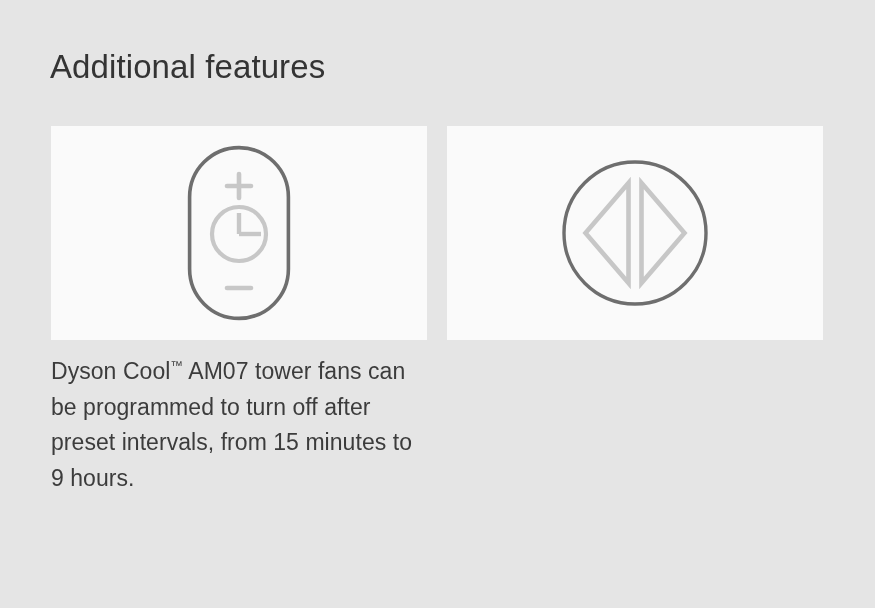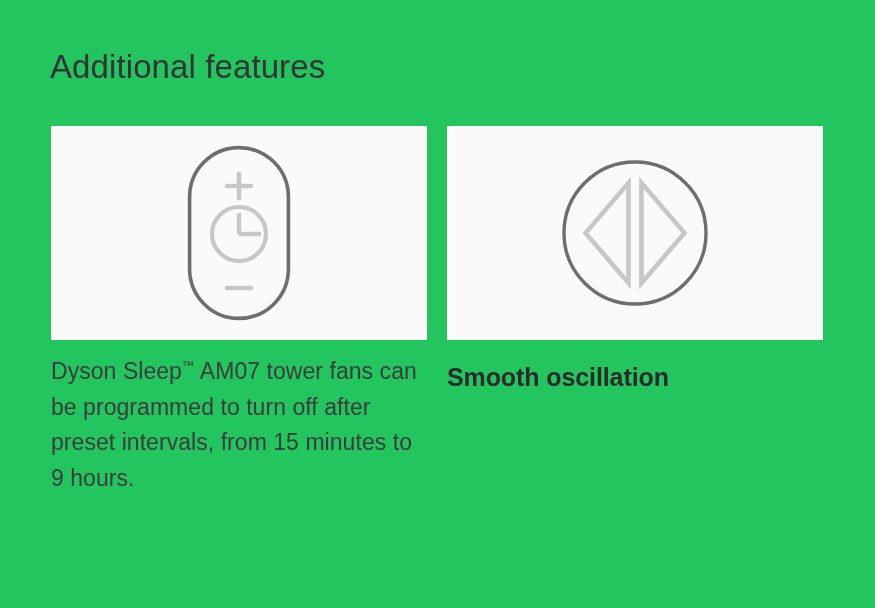--- a/index.html
+++ b/index.html
@@ -14,21 +14,21 @@
     overflow: hidden;
     position: relative;
   }
 
   .page {
     position: absolute;
     left: 0;
     top: 0;
     width: 875px;
     height: 608px;
-    background: #22c55e;
+    background: #e5e5e5;
   }
 
   .section-title {
     position: absolute;
     left: 50px;
     top: 47px;
     font-size: 33px;
     font-weight: 300;
     letter-spacing: 0.1px;
     color: #343434;
@@ -108,31 +108,30 @@
             <circle cx="52" cy="89" r="27" stroke="#c7c7c7" stroke-width="4.2" fill="none"></circle>
             <g stroke="#c7c7c7" stroke-width="4.4" stroke-linecap="butt">
               <line x1="52" y1="89" x2="52" y2="68"></line>
               <line x1="52" y1="89" x2="74" y2="89"></line>
             </g>
             <line x1="40" y1="143" x2="64" y2="143" stroke="#c7c7c7" stroke-width="4.6" stroke-linecap="round"></line>
           </svg>
         </span>
       </div>
       <div class="feature-body">
-        <span>Dyson Sleep</span><span class="tm">™</span><span> AM07 tower fans can be programmed to turn off after preset intervals, from 15 minutes to 9 hours.</span>
+        <span>Dyson Cool</span><span class="tm">™</span><span> AM07 tower fans can be programmed to turn off after preset intervals, from 15 minutes to 9 hours.</span>
       </div>
     </div>
 
     <div class="feature-card">
       <div class="media">
         <span>
           <svg width="148" height="148" viewBox="0 0 148 148" fill="none" aria-hidden="true">
             <circle cx="74" cy="74" r="71" stroke="#6e6e6e" stroke-width="3.4" fill="none"></circle>
             <path d="M67.5 24 L67.5 124 L24.5 74 Z" stroke="#c7c7c7" stroke-width="4.6" fill="none" stroke-linejoin="miter"></path>
             <path d="M80.5 24 L80.5 124 L123.5 74 Z" stroke="#c7c7c7" stroke-width="4.6" fill="none" stroke-linejoin="miter"></path>
           </svg>
         </span>
       </div>
-      <div class="feature-heading">Smooth oscillation</div>
     </div>
 
   </div>
 </div>
 
 </body></html>

